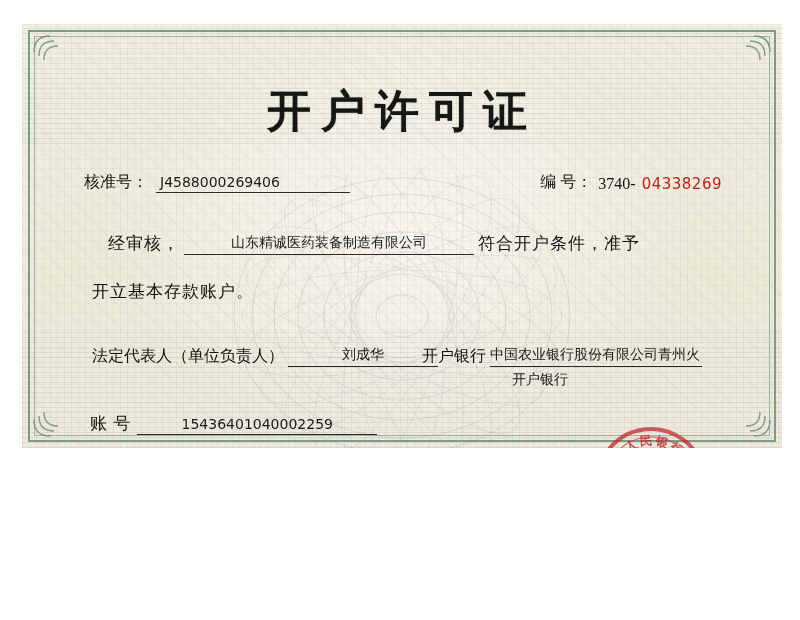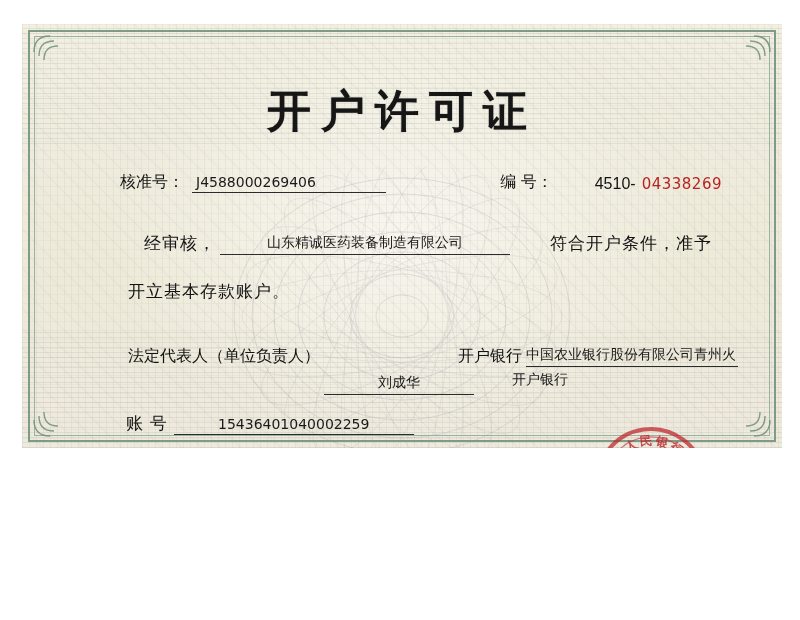--- a/index.html
+++ b/index.html
@@ -108,24 +108,23 @@
     text-shadow: 0 0 1px rgba(0,0,0,.45);
   }
 
   .row {
     position: absolute;
     font-size: 15px;
     color: #171717;
     white-space: nowrap;
   }
   .label {
-    font-family: Liberation Sans, sans-serif;
+    font-family: Liberation Serif, serif;
     font-size: 16px;
     color: #131313;
-    margin-left: 36px;
   }
   .label-lg {
     font-size: 17px;
     letter-spacing: 1px;
   }
   .value {
     font-family: "DejaVu Sans", "Liberation Sans", sans-serif;
     font-size: 14px;
     color: #1a1a1a;
   }
@@ -187,21 +186,20 @@
     display: flex;
     align-items: flex-start;
     gap: 4px;
   }
   .legalrep .fill {
     display: inline-block;
     width: 150px;
     border-bottom: 1px solid #2b2b2b;
     text-align: center;
     padding-bottom: 2px;
-    margin-top: 28px;
   }
 
   .bankrow {
     left: 400px;
     top: 322px;
     display: flex;
     align-items: flex-end;
     gap: 4px;
   }
   .bankrow .fill {
@@ -333,21 +331,21 @@
 
     <div class="title">开户许可证</div>
 
     <div class="row approval">
       <span class="label">核准号：</span>
       <span class="fill value">J4588000269406</span>
     </div>
 
     <div class="row serial">
       <span class="label">编  号：</span>
-      <span class="label">4510-</span>
+      <span class="label">3740-</span>
       <span class="value-red">04338269</span>
     </div>
 
     <div class="row para2 label label-lg">开立基本存款账户。</div>
 
     <div class="row para1">
       <span class="label label-lg">经审核，</span>
       <span class="fill value">山东精诚医药装备制造有限公司</span>
       <span class="label label-lg">符合开户条件，准予</span>
     </div>

